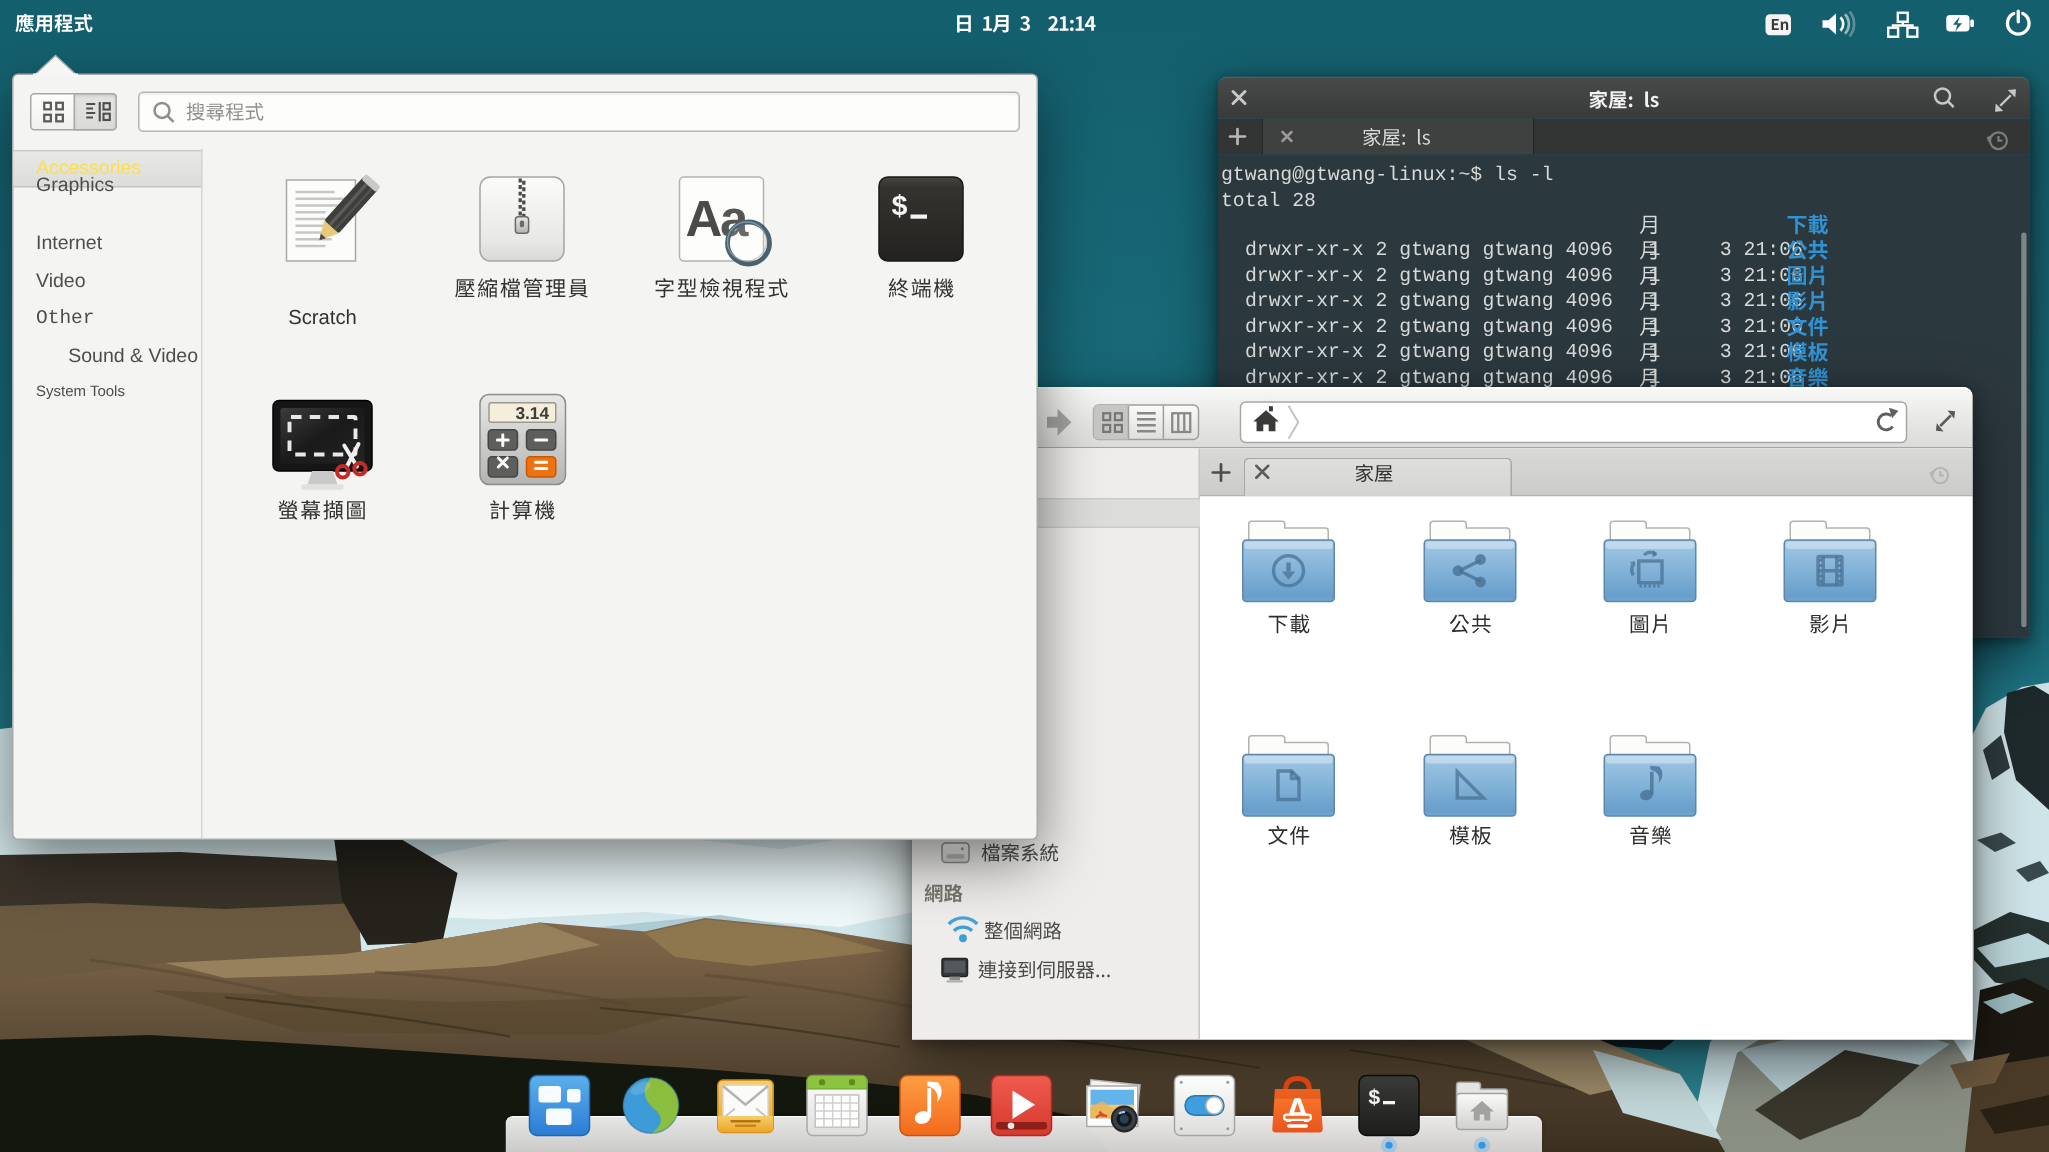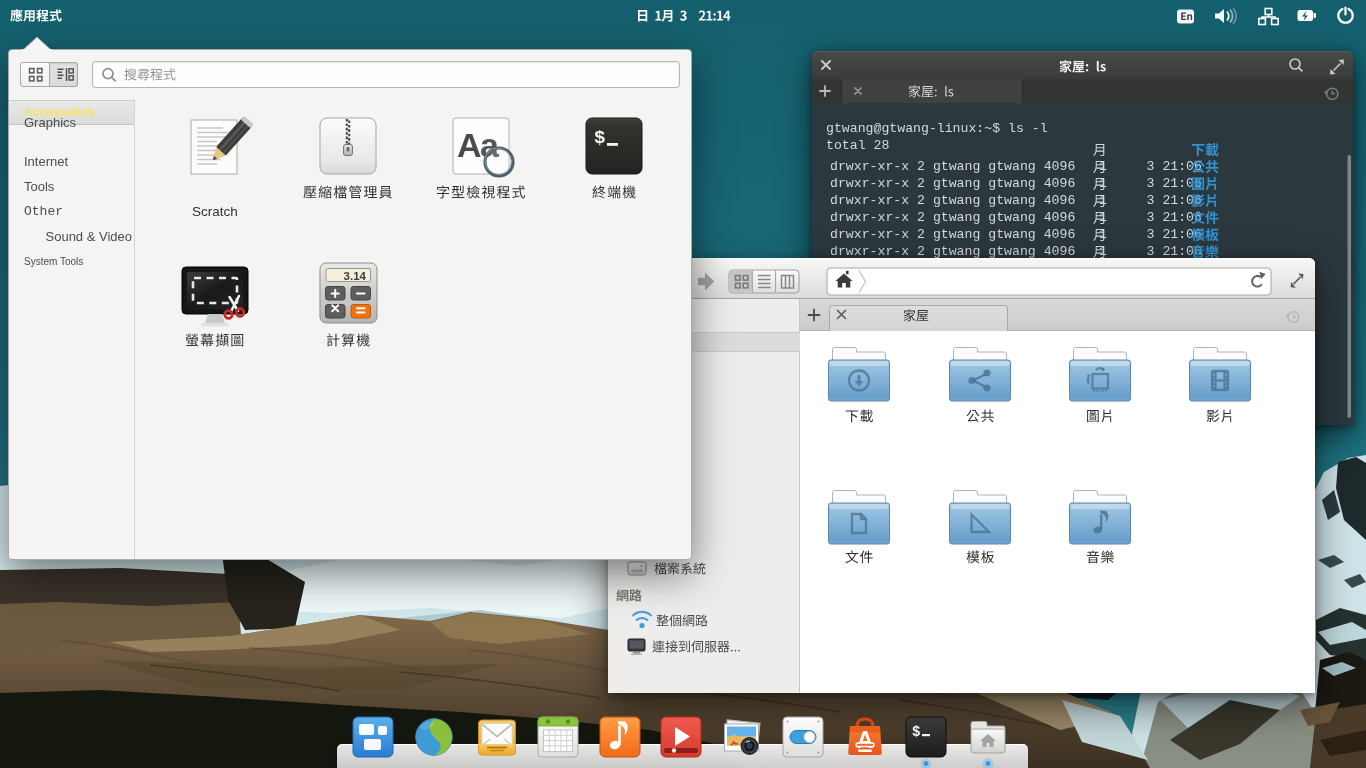--- a/index.html
+++ b/index.html
@@ -129,21 +129,21 @@
 <path d="M520.3,39.6 v3.2 h2.6"></path>
 </g>
 <polygon points="512.5,40.5 517,38.5 513.5,44" fill="#787e7e"></polygon>
 </svg>
 <svg style="position:absolute;left:1058.9px;top:58.95px" width="50" height="16.9" viewBox="0 0 50 16.9">
       <path d="M5.3 1.6C5.4 1.8 5.5 2.1 5.6 2.3H0.9V5.3H2.4V3.8H10.6V5.3H12.2V2.3H7.5C7.4 2 7.2 1.5 7 1.2ZM10.1 6C9.4 6.6 8.5 7.4 7.6 8C7.3 7.4 6.9 6.9 6.4 6.4C6.7 6.2 7 6 7.2 5.8H10.1V4.5H2.8V5.8H5.1C3.9 6.4 2.4 6.9 0.9 7.2C1.1 7.5 1.5 8.2 1.7 8.4C2.9 8.1 4.2 7.7 5.3 7.1C5.4 7.2 5.5 7.4 5.7 7.5C4.5 8.3 2.4 9.1 0.8 9.4C1.1 9.8 1.4 10.3 1.5 10.6C3 10.2 5 9.3 6.3 8.5C6.3 8.7 6.4 8.8 6.4 9C5.1 10.1 2.6 11.2 0.6 11.7C0.9 12 1.2 12.6 1.4 13C3.1 12.4 5.2 11.5 6.7 10.5C6.7 11.1 6.5 11.6 6.3 11.8C6.1 12 5.9 12.1 5.6 12.1C5.3 12.1 4.9 12.1 4.4 12C4.7 12.4 4.8 13.1 4.8 13.5C5.2 13.5 5.6 13.5 5.9 13.5C6.6 13.5 7 13.4 7.4 12.9C8.1 12.3 8.4 10.8 8 9.3L8.4 9C9.1 10.8 10.1 12.2 11.7 12.9C11.9 12.6 12.4 12 12.7 11.7C11.2 11.1 10.2 9.8 9.7 8.2C10.3 7.9 10.8 7.4 11.4 7Z M16.3 3.2H23.1V4H16.3ZM16.9 9.4C17.3 9.3 17.7 9.2 19.8 9.1V9.8H16.7V11.1H19.8V12H15.8V13.2H25.4V12H21.3V11.1H24.4V9.8H21.3V9L23.1 8.9C23.4 9.1 23.7 9.4 23.8 9.6L25.1 8.9C24.6 8.3 23.8 7.6 23 7H25.1V5.8H16.3V5.7V5.2H24.7V1.9H14.7V5.7C14.7 7.8 14.6 10.7 13.3 12.7C13.7 12.9 14.4 13.3 14.7 13.5C15.8 11.8 16.1 9.2 16.2 7H18C17.7 7.3 17.4 7.6 17.2 7.7C17 7.9 16.7 8 16.5 8.1C16.6 8.5 16.9 9.1 16.9 9.4ZM21.4 7.3 21.9 7.7 19 7.9C19.3 7.6 19.7 7.3 20 7H21.9Z M28.1 7.6C28.8 7.6 29.3 7.1 29.3 6.4C29.3 5.6 28.8 5.1 28.1 5.1C27.4 5.1 26.9 5.6 26.9 6.4C26.9 7.1 27.4 7.6 28.1 7.6ZM28.1 12.5C28.8 12.5 29.3 12 29.3 11.3C29.3 10.6 28.8 10 28.1 10C27.4 10 26.9 10.6 26.9 11.3C26.9 12 27.4 12.5 28.1 12.5Z M39.6 12.5C40 12.5 40.3 12.5 40.5 12.4L40.3 10.9C40.2 11 40.1 11 40 11C39.9 11 39.7 10.8 39.7 10.4V2H37.8V10.3C37.8 11.7 38.2 12.5 39.6 12.5Z M43.9 12.5C45.8 12.5 46.8 11.5 46.8 10.2C46.8 8.9 45.8 8.4 44.8 8C44 7.7 43.4 7.6 43.4 7C43.4 6.6 43.7 6.3 44.3 6.3C44.9 6.3 45.4 6.6 45.9 6.9L46.7 5.8C46.1 5.3 45.3 4.9 44.3 4.9C42.6 4.9 41.6 5.8 41.6 7.1C41.6 8.3 42.6 8.9 43.5 9.2C44.3 9.5 45 9.8 45 10.3C45 10.8 44.7 11.1 44 11.1C43.3 11.1 42.7 10.8 42 10.3L41.2 11.5C41.9 12.1 43 12.5 43.9 12.5Z" fill="#f1f1ef"></path>
     </svg>
 <svg style="position:absolute;left:908.1px;top:84.15px" width="48" height="16.9" viewBox="0 0 48 16.9">
       <path d="M5.5 1.6C5.7 1.9 5.8 2.3 6 2.6H1.1V5.3H2V3.5H11V5.3H12V2.6H7.2C7 2.2 6.7 1.7 6.5 1.3ZM10.3 6.1C9.5 6.8 8.4 7.6 7.4 8.3C7.1 7.6 6.7 6.9 6.1 6.3C6.4 6.1 6.7 5.8 7 5.6H10.3V4.7H2.7V5.6H5.7C4.4 6.4 2.7 7.1 1 7.5C1.2 7.7 1.5 8.1 1.6 8.3C2.8 7.9 4.2 7.4 5.3 6.7C5.6 7 5.8 7.2 6 7.5C4.8 8.3 2.7 9.3 1 9.7C1.2 9.9 1.4 10.2 1.5 10.4C3.1 9.9 5.1 9 6.4 8.1C6.5 8.4 6.6 8.7 6.7 9C5.4 10.2 2.9 11.5 0.8 11.9C1 12.2 1.2 12.5 1.3 12.8C3.2 12.2 5.4 11.1 6.9 10C7 11 6.8 11.9 6.4 12.2C6.1 12.4 5.9 12.5 5.6 12.5C5.3 12.5 4.8 12.5 4.4 12.4C4.5 12.7 4.6 13.1 4.6 13.3C5 13.4 5.5 13.4 5.7 13.4C6.3 13.4 6.7 13.3 7.1 12.9C7.8 12.4 8.1 10.7 7.7 9.1L8.3 8.7C9 10.6 10.2 12.1 11.9 12.8C12.1 12.6 12.3 12.2 12.6 12.1C10.9 11.4 9.7 9.9 9.1 8.2C9.8 7.7 10.5 7.2 11.1 6.7Z M15.8 2.9H23.5V4.2H15.8ZM14.8 2.1V5.7C14.8 7.8 14.7 10.8 13.4 12.9C13.7 13 14.1 13.2 14.3 13.4C15.6 11.2 15.8 8 15.8 5.7V5H24.5V2.1ZM16.7 9.2C17 9.1 17.4 9 19.9 8.9V10H16.5V10.8H19.9V12.2H15.5V13H25.3V12.2H20.8V10.8H24.3V10H20.8V8.8L23.2 8.6C23.6 8.9 23.8 9.2 24 9.5L24.8 9C24.2 8.3 23.1 7.4 22.2 6.7H24.9V5.9H15.9V6.7H18.4C17.8 7.3 17.3 7.7 17.1 7.9C16.8 8.1 16.6 8.2 16.4 8.3C16.5 8.5 16.6 9 16.7 9.2ZM21.4 7.2C21.7 7.4 22.1 7.7 22.4 7.9L18.1 8.2C18.6 7.7 19.1 7.3 19.6 6.7H22.1Z M27.8 7.3C28.3 7.3 28.7 6.9 28.7 6.4C28.7 5.8 28.3 5.5 27.8 5.5C27.3 5.5 26.9 5.8 26.9 6.4C26.9 6.9 27.3 7.3 27.8 7.3ZM27.8 12.5C28.3 12.5 28.7 12.2 28.7 11.6C28.7 11.1 28.3 10.7 27.8 10.7C27.3 10.7 26.9 11.1 26.9 11.6C26.9 12.2 27.3 12.5 27.8 12.5Z M38.6 12.5C38.9 12.5 39.1 12.5 39.2 12.4L39.1 11.5C38.9 11.5 38.9 11.5 38.8 11.5C38.6 11.5 38.5 11.4 38.5 11V2H37.3V10.9C37.3 11.9 37.7 12.5 38.6 12.5Z M42.8 12.5C44.5 12.5 45.4 11.6 45.4 10.4C45.4 9.1 44.3 8.7 43.3 8.3C42.5 8 41.7 7.7 41.7 7.1C41.7 6.5 42.2 6 43.1 6C43.7 6 44.2 6.3 44.7 6.7L45.2 5.9C44.7 5.5 43.9 5.1 43 5.1C41.5 5.1 40.6 6 40.6 7.1C40.6 8.3 41.7 8.8 42.7 9.2C43.4 9.4 44.3 9.8 44.3 10.5C44.3 11.1 43.8 11.6 42.9 11.6C42 11.6 41.4 11.3 40.8 10.8L40.2 11.5C40.9 12.1 41.8 12.5 42.8 12.5Z" fill="#dadad8"></path>
     </svg>
-<pre class="abs mono" style="left:814px;top:108px;margin:12px;font-size:13.2px;
+<pre class="abs mono" style="left:814px;top:108px;margin:0;font-size:13.2px;
 line-height:17px;color:#d6d9d7;">gtwang@gtwang-linux:~$ ls -l
 total 28</pre>
 <pre class="abs mono" style="left:814px;top:142px;margin:16px;font-size:13.2px;
 line-height:17px;color:#d6d9d7;">drwxr-xr-x 2 gtwang gtwang 4096   1     3 21:06
 drwxr-xr-x 2 gtwang gtwang 4096   1     3 21:06
 drwxr-xr-x 2 gtwang gtwang 4096   1     3 21:06
 drwxr-xr-x 2 gtwang gtwang 4096   1     3 21:06
 drwxr-xr-x 2 gtwang gtwang 4096   1     3 21:06
 drwxr-xr-x 2 gtwang gtwang 4096   1     3 21:06
 drwxr-xr-x 2 gtwang gtwang 4096   1     3 21:06</pre>
@@ -376,21 +376,21 @@
 </svg>
 <svg style="position:absolute;left:124px;top:67.15px" width="54" height="16.9" viewBox="0 0 54 16.9">
       <path d="M4.4 8.4V9.3H5.7L5.3 9.4C5.8 10.2 6.5 10.9 7.3 11.5C6.2 12 4.9 12.4 3.6 12.5C3.8 12.8 4 13.2 4.1 13.4C5.6 13.1 7 12.7 8.2 12.1C9.3 12.7 10.6 13.1 11.9 13.4C12.1 13.1 12.3 12.7 12.6 12.5C11.3 12.3 10.2 12 9.1 11.5C10.2 10.8 11 9.9 11.6 8.7L11 8.4L10.8 8.4H8.5V1.4H7.6V8.4ZM10.2 9.3C9.7 10 9 10.6 8.2 11C7.4 10.6 6.7 10 6.2 9.3ZM9 2.4V3.2H10.9V4.5H9.1V5.3H10.9V6.6H9V7.5H11.7V2.4ZM6.6 1.8C6.1 2.1 5.1 2.5 4.5 2.7V7.4H7.1V6.6H5.4V5.3H7.1V4.5H5.4V3.2C6 3 6.6 2.8 7.2 2.5ZM2.1 1.4V4.1H0.6V5H2.1V7.8L0.5 8.3L0.8 9.3L2.1 8.8V12.1C2.1 12.3 2 12.4 1.9 12.4C1.7 12.4 1.2 12.4 0.7 12.3C0.8 12.6 1 13 1 13.3C1.8 13.3 2.3 13.2 2.6 13.1C2.9 12.9 3 12.7 3 12.1V8.4L4.3 7.9L4.1 7L3 7.4V5H4.1V4.1H3V1.4Z M20.7 7.1H23.7V8.4H20.7ZM13.7 3.6V4.3H22.7V5.1H15.4V5.8H23.6V4.3H25.3V3.5H23.6V2.1H15.4V2.8H22.7V3.6ZM15.8 11.2C16.5 11.6 17.4 12.3 17.8 12.8L18.5 12.2C18.1 11.8 17.3 11.1 16.6 10.7H21.7V12.4C21.7 12.5 21.7 12.6 21.5 12.6C21.3 12.6 20.5 12.6 19.6 12.6C19.7 12.8 19.9 13.2 19.9 13.4C21.1 13.4 21.7 13.4 22.2 13.3C22.6 13.1 22.7 12.9 22.7 12.4V10.7H25.4V9.9H22.7V9.1H24.6V6.4H19.8V9.1H21.7V9.9H13.6V10.7H16.3ZM13.9 8.6 13.9 9.4C15.3 9.3 17.3 9.1 19.1 8.9V8.2L16.9 8.4V7.2H18.9V6.4H14.1V7.2H16V8.4Z M32.8 2.9H36.8V5.4H32.8ZM31.9 2.1V6.2H37.7V2.1ZM37.3 6.7C36 7.1 33.5 7.3 31.5 7.5C31.6 7.7 31.7 8 31.7 8.2C32.5 8.2 33.4 8.1 34.3 8V9.6H31.7V10.4H34.3V12.2H31V13.1H38.4V12.2H35.2V10.4H37.9V9.6H35.2V7.9C36.3 7.8 37.2 7.6 38 7.4ZM30.7 1.6C29.8 2.1 28 2.4 26.6 2.7C26.7 2.9 26.8 3.2 26.8 3.4C27.5 3.3 28.1 3.2 28.8 3.1V5.1H26.6V6H28.6C28.1 7.5 27.2 9.2 26.4 10.1C26.5 10.3 26.8 10.7 26.9 11C27.5 10.2 28.2 8.9 28.8 7.6V13.4H29.7V7.8C30.2 8.3 30.7 9 30.9 9.4L31.5 8.6C31.2 8.3 30.1 7.1 29.7 6.8V6H31.3V5.1H29.7V2.9C30.3 2.7 30.9 2.6 31.4 2.4Z M48.2 2.1C48.9 2.5 49.7 3.2 50.1 3.7L50.8 3.1C50.4 2.6 49.5 2 48.9 1.5ZM46.3 1.5C46.3 2.3 46.4 3.1 46.4 3.9H39.7V4.8H46.5C46.8 9.6 47.9 13.4 50 13.4C51 13.4 51.4 12.8 51.6 10.5C51.3 10.4 50.9 10.2 50.7 9.9C50.6 11.7 50.5 12.4 50.1 12.4C48.8 12.4 47.8 9.2 47.5 4.8H51.3V3.9H47.4C47.4 3.1 47.4 2.3 47.4 1.5ZM39.8 12 40.1 13C41.7 12.6 44.1 12.1 46.3 11.6L46.3 10.7L43.5 11.3V7.7H45.9V6.7H40.2V7.7H42.5V11.5Z" fill="#8f8f8d"></path>
     </svg>
 <div class="abs" style="left:9px;top:99.5px;width:126px;height:25px;
 background:linear-gradient(#e8e8e6,#dcdcda);border-top:1px solid #c9c9c7;border-bottom:1px solid #c2c2c0;"></div>
 <div class="abs" style="left:134px;top:99px;width:1px;height:460px;background:#d5d5d3"></div>
 <div class="abs" style="left:24px;top:102.0px;width:108px;height:20px;font-size:13px;color:#fde047;line-height:20px;">Accessories</div>
 <div class="abs" style="left:24px;top:113px;width:108px;height:20px;font-size:13px;color:#4d4d4b;line-height:20px;">Graphics</div>
 <div class="abs" style="left:24px;top:152.0px;width:108px;height:20px;font-size:13px;color:#4d4d4b;line-height:20px;">Internet</div>
-<div class="abs" style="left:24px;top:177.0px;width:108px;height:20px;font-size:13px;color:#4d4d4b;line-height:20px;">Tools</div>
+<div class="abs" style="left:24px;top:177.0px;width:108px;height:20px;font-size:13px;color:#4d4d4b;line-height:20px;">Video</div>
 <div class="abs" style="left:24px;top:202.0px;width:108px;height:20px;font-size:13px;color:#4d4d4b;line-height:20px;font-family:Liberation Mono, monospace;">Other</div>
 <div class="abs" style="left:24px;top:227.0px;width:108px;height:20px;font-size:13px;color:#4d4d4b;line-height:20px;text-align:right;">Sound &amp; Video</div>
 <div class="abs" style="left:24px;top:252.0px;width:108px;height:20px;font-size:10px;color:#4d4d4b;line-height:20px;">System Tools</div>
 <svg class="abs" style="left:135px;top:97px" width="557px" height="462" viewBox="0 0 557 462">
 <defs>
 <linearGradient id="archg" x1="0" y1="0" x2="0" y2="1">
 <stop offset="0" stop-color="#fbfbfa"></stop>
           <stop offset="0.75" stop-color="#e8e8e6"></stop>
           <stop offset="1" stop-color="#d8d8d6"></stop>
 </linearGradient>

